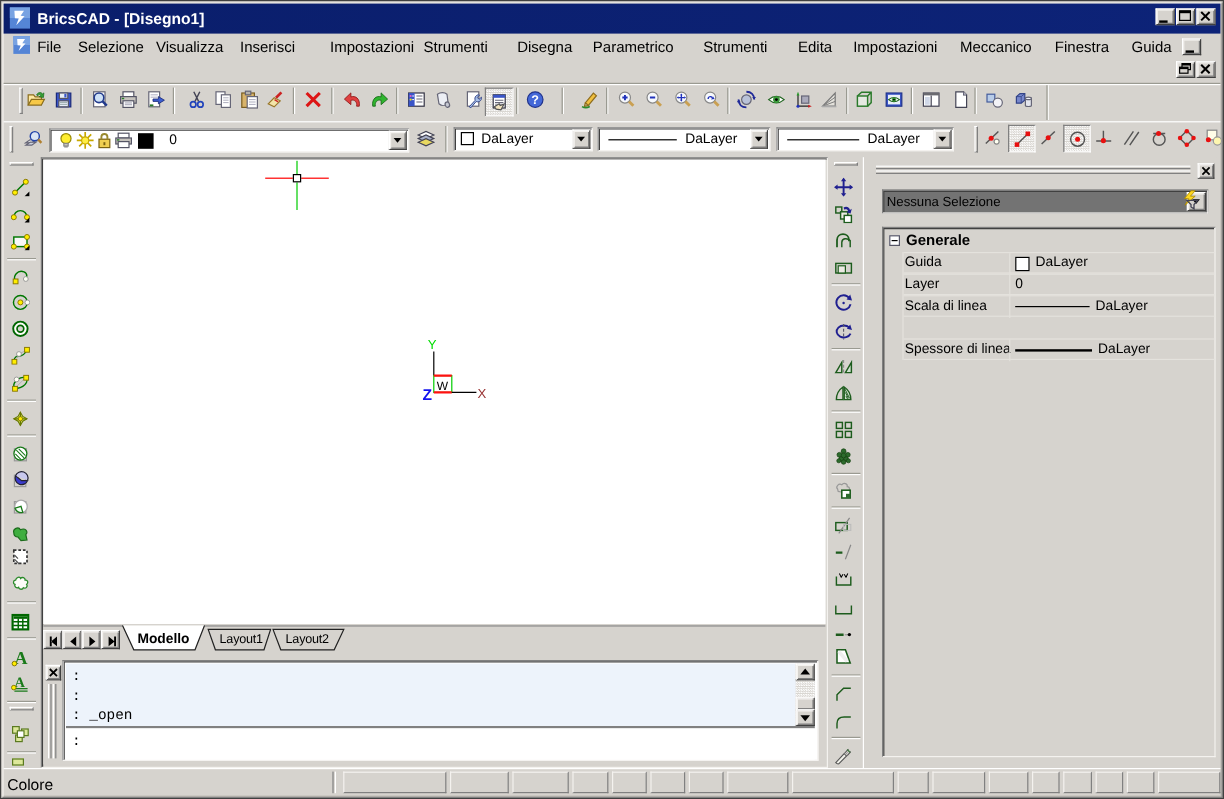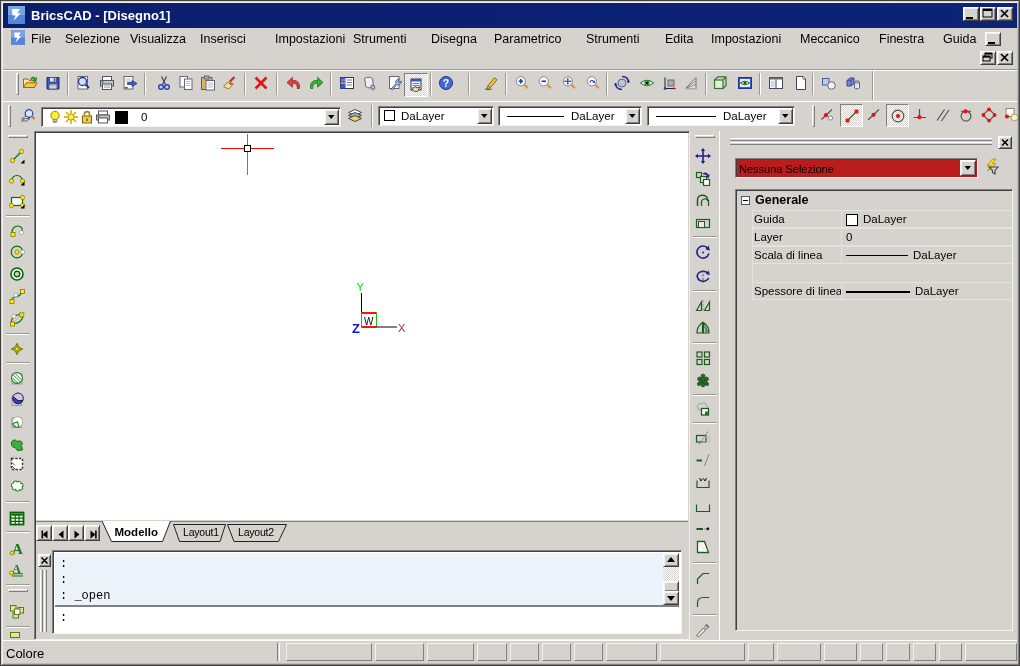--- a/index.html
+++ b/index.html
@@ -890,21 +890,21 @@
     </div>
 </div>
 <div class="a" style="left:719px;top:131px;width:295px;height:509px;border-left:1px solid #fff;background:#d6d3ce">
 <div class="a" style="left:10px;top:7px;width:262px;height:3px;border-top:1px solid #fff;border-bottom:1px solid #808080"></div>
 <div class="a" style="left:10px;top:11px;width:262px;height:3px;border-top:1px solid #fff;border-bottom:1px solid #808080"></div>
 <div class="a raised2" style="left:278px;top:5px;width:14px;height:13px">
       <svg width="12" height="11" viewBox="0 0 12 11">
         <path d="M3 2.5 L9 8.5 M9 2.5 L3 8.5" stroke="#000" stroke-width="1.5"></path>
       </svg>
     </div>
-<div class="a" style="left:15px;top:27px;width:243px;height:20px;background:#b91c1c;border:1px solid;border-color:#808080 #f4f2ef #f4f2ef #808080;box-shadow:inset 1px 1px 0 #404040">
+<div class="a" style="left:15px;top:27px;width:272px;height:20px;background:#737373;border:1px solid;border-color:#808080 #f4f2ef #f4f2ef #808080;box-shadow:inset 1px 1px 0 #404040">
 <div class="a" style="left:3px;top:4px;font-size:11px">Nessuna Selezione</div>
 <div class="a raised2" style="right:1px;top:1px;width:16px;height:16px">
         <svg width="14" height="14" viewBox="0 0 13 14">
           <path d="M3 5 L9.5 5 L6.25 9 Z" fill="#000"></path>
         </svg>
       </div>
 </div>
 <div class="a" style="left:264px;top:27px;width:16px;height:17px">
       <svg width="16" height="17" viewBox="0 0 16 17">
 <path d="M8.5 1 L3 7.5 H6.5 L3.5 13 L12 5.5 H8 L12 1 Z" fill="#ffd820" stroke="#aa8800" stroke-width="0.7"></path>

